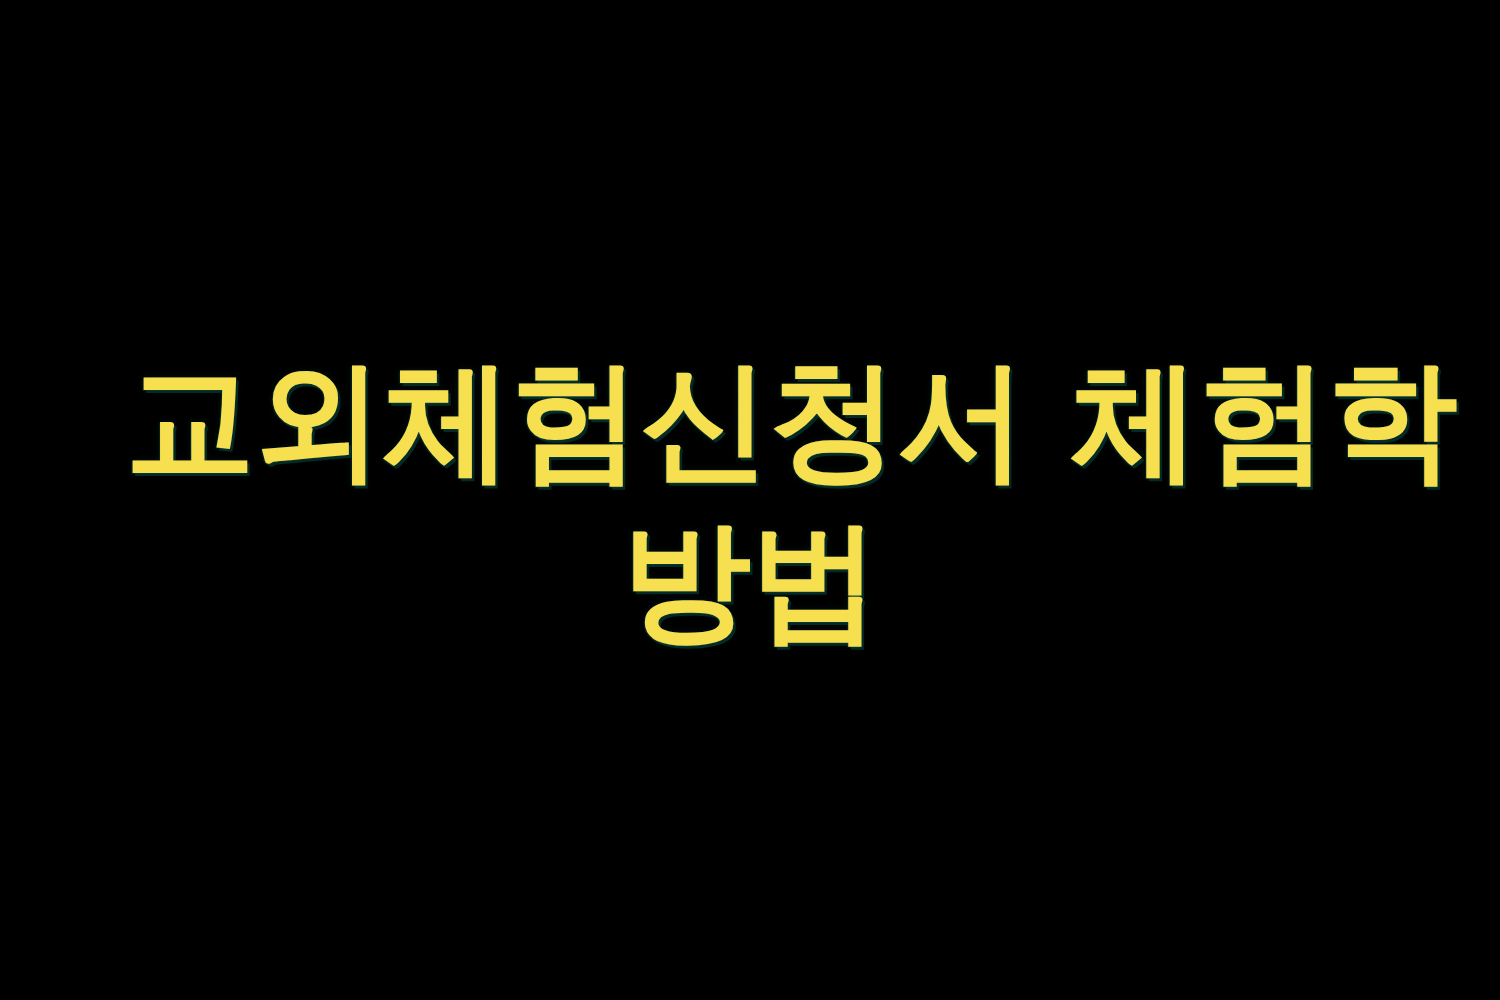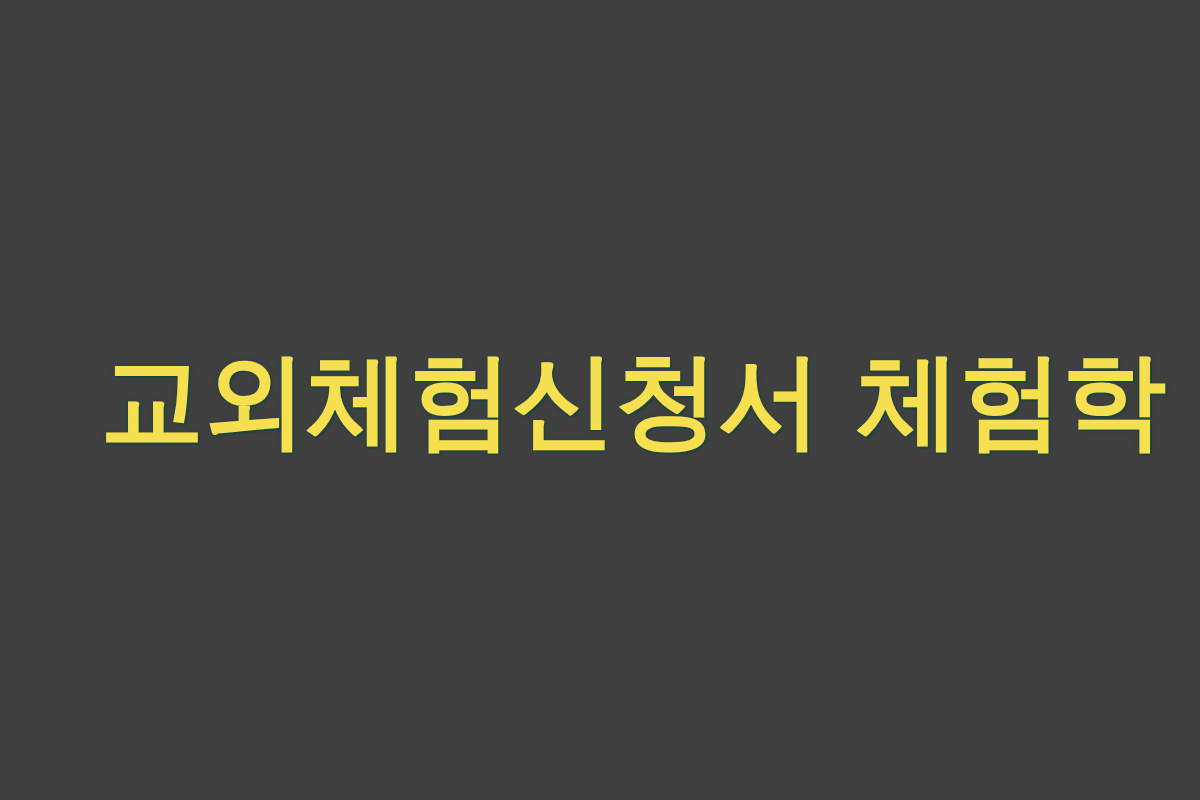--- a/index.html
+++ b/index.html
@@ -49,19 +49,20 @@
   }
 
   .headline .line {
     display: block;
     white-space: pre;
   }
 </style>
 </head>
 <body>
 
-<div class="banner" style="background: #404040;">
+<div class="banner" style="background: #000000;">
 
   <h1 class="headline" style="color: rgb(247, 224, 79); text-shadow: rgba(9, 71, 64, 0.55) 2px 2px 0px, rgba(9, 71, 64, 0.35) -1px 1px 0px, rgba(9, 71, 64, 0.3) 0px 0px 6px;">
     <span class="line">교외체험신청서 체험학</span>
+    <span class="line">방법</span>
   </h1>
 
 </div>
 
 </body></html>

